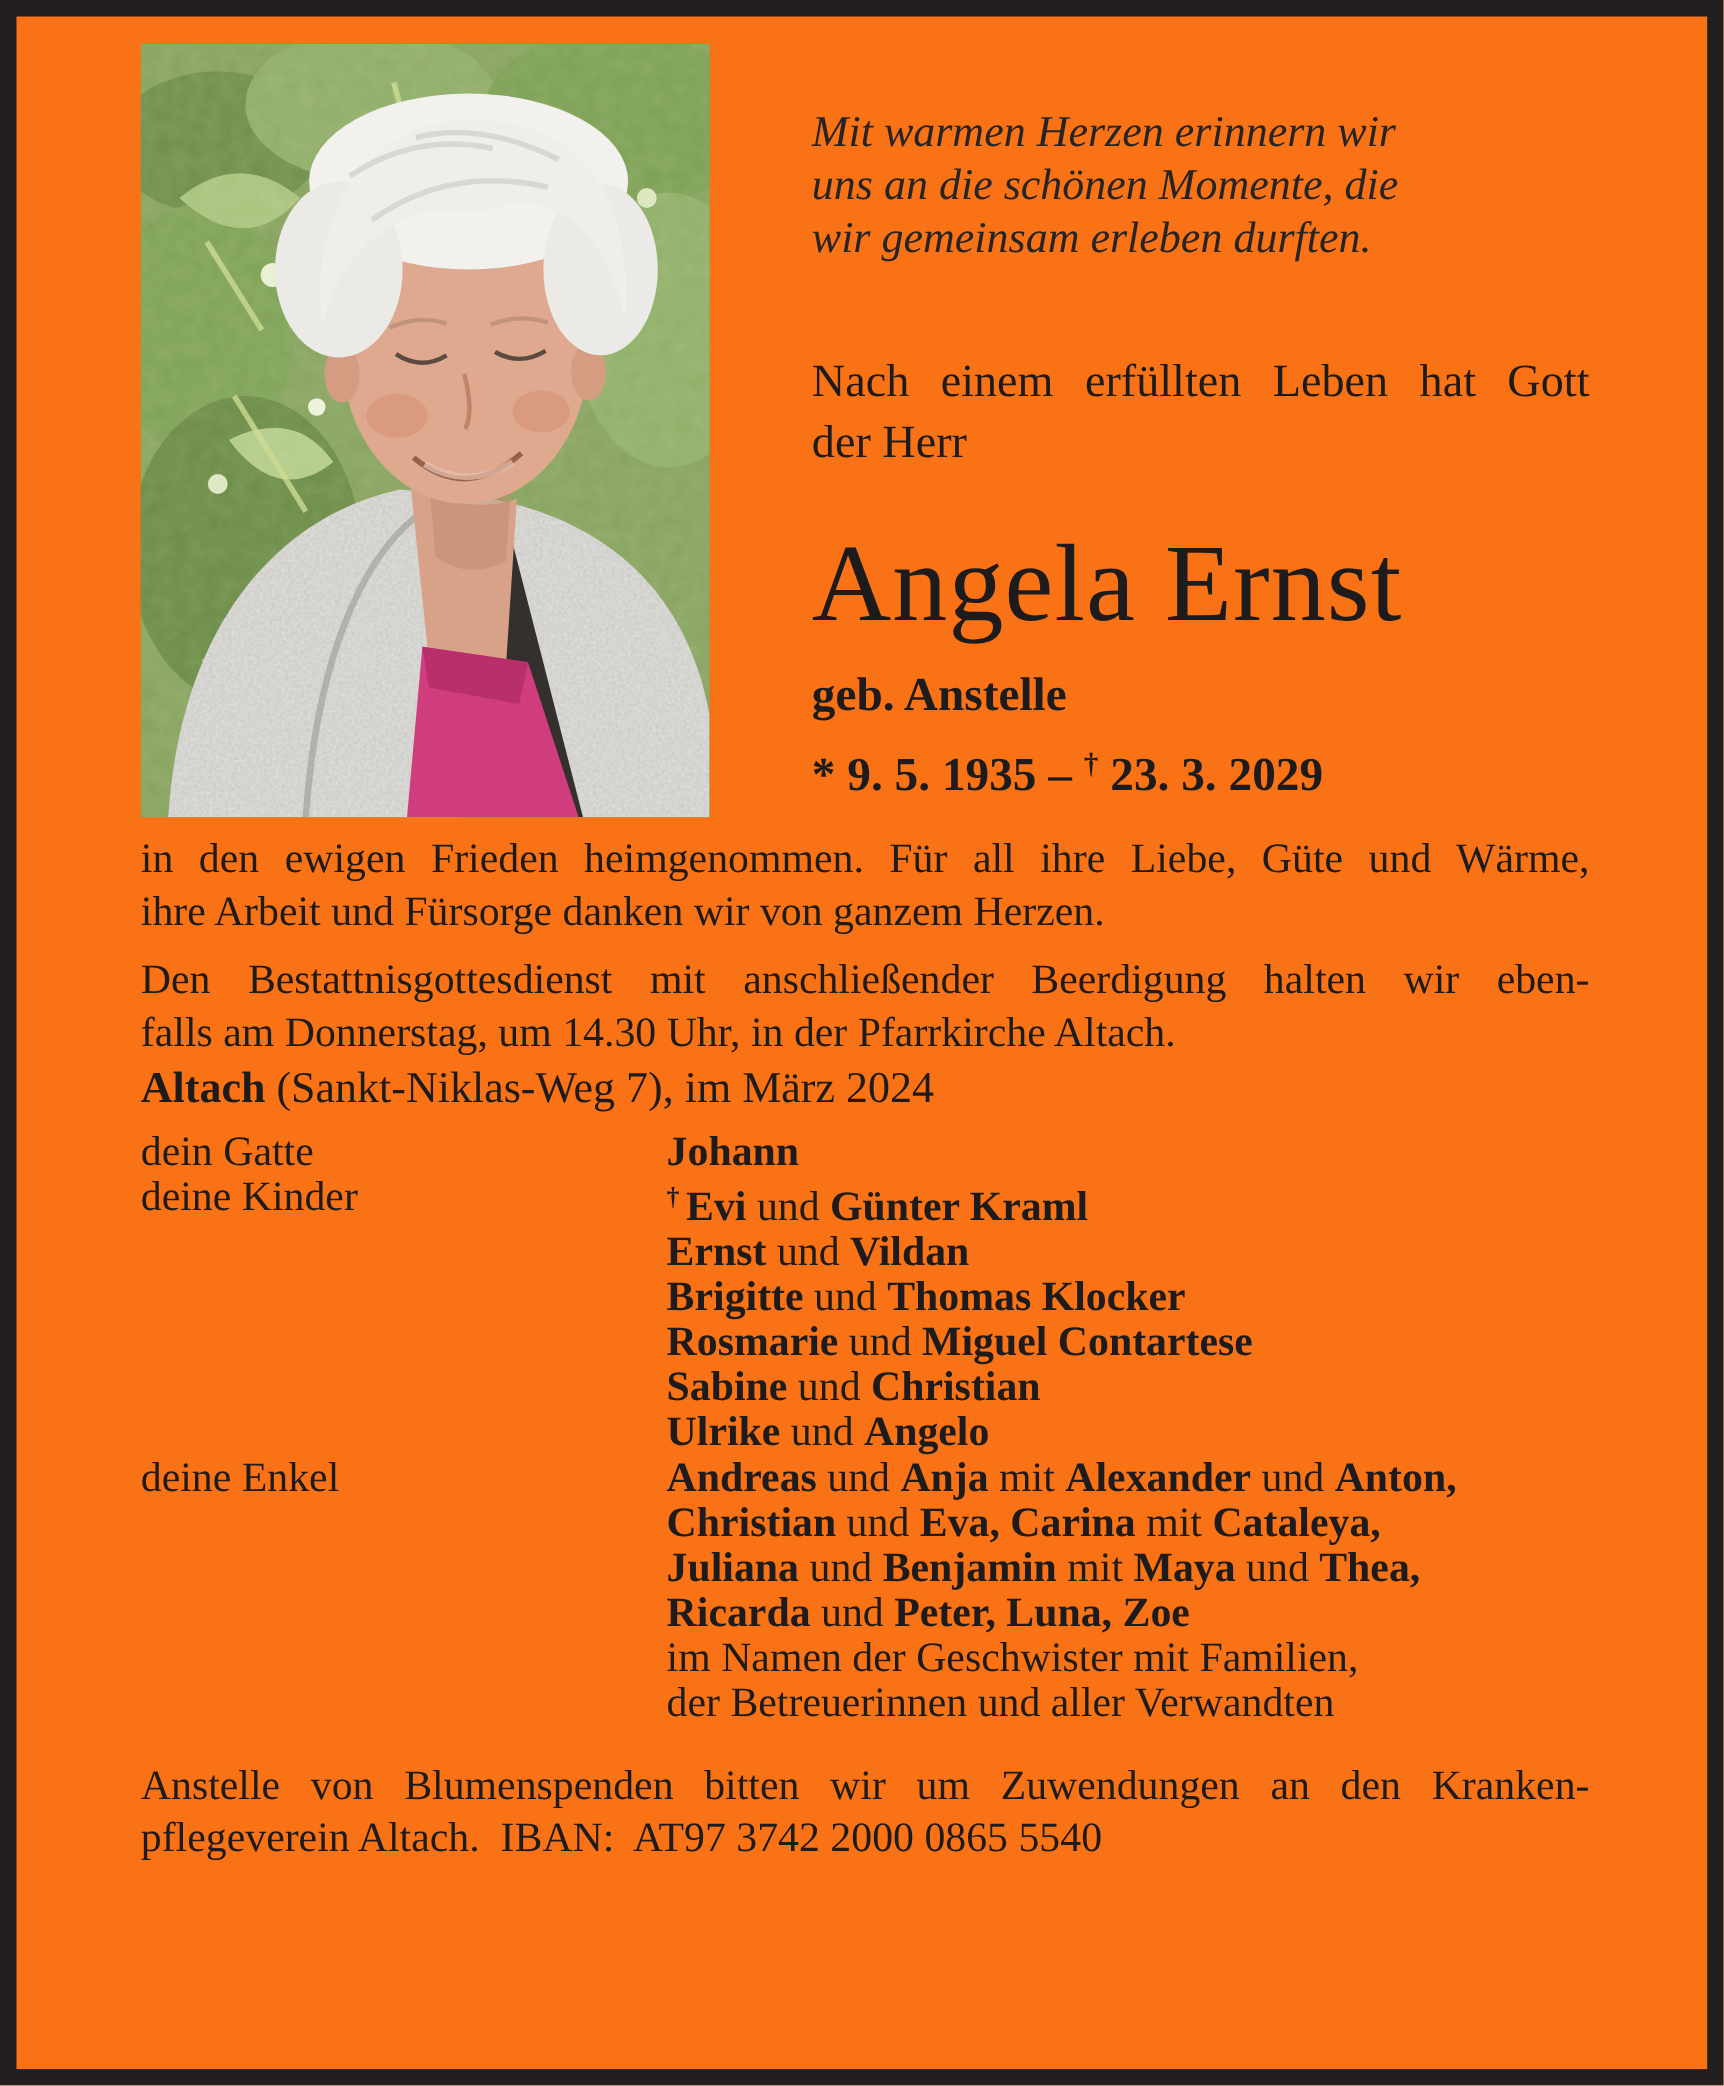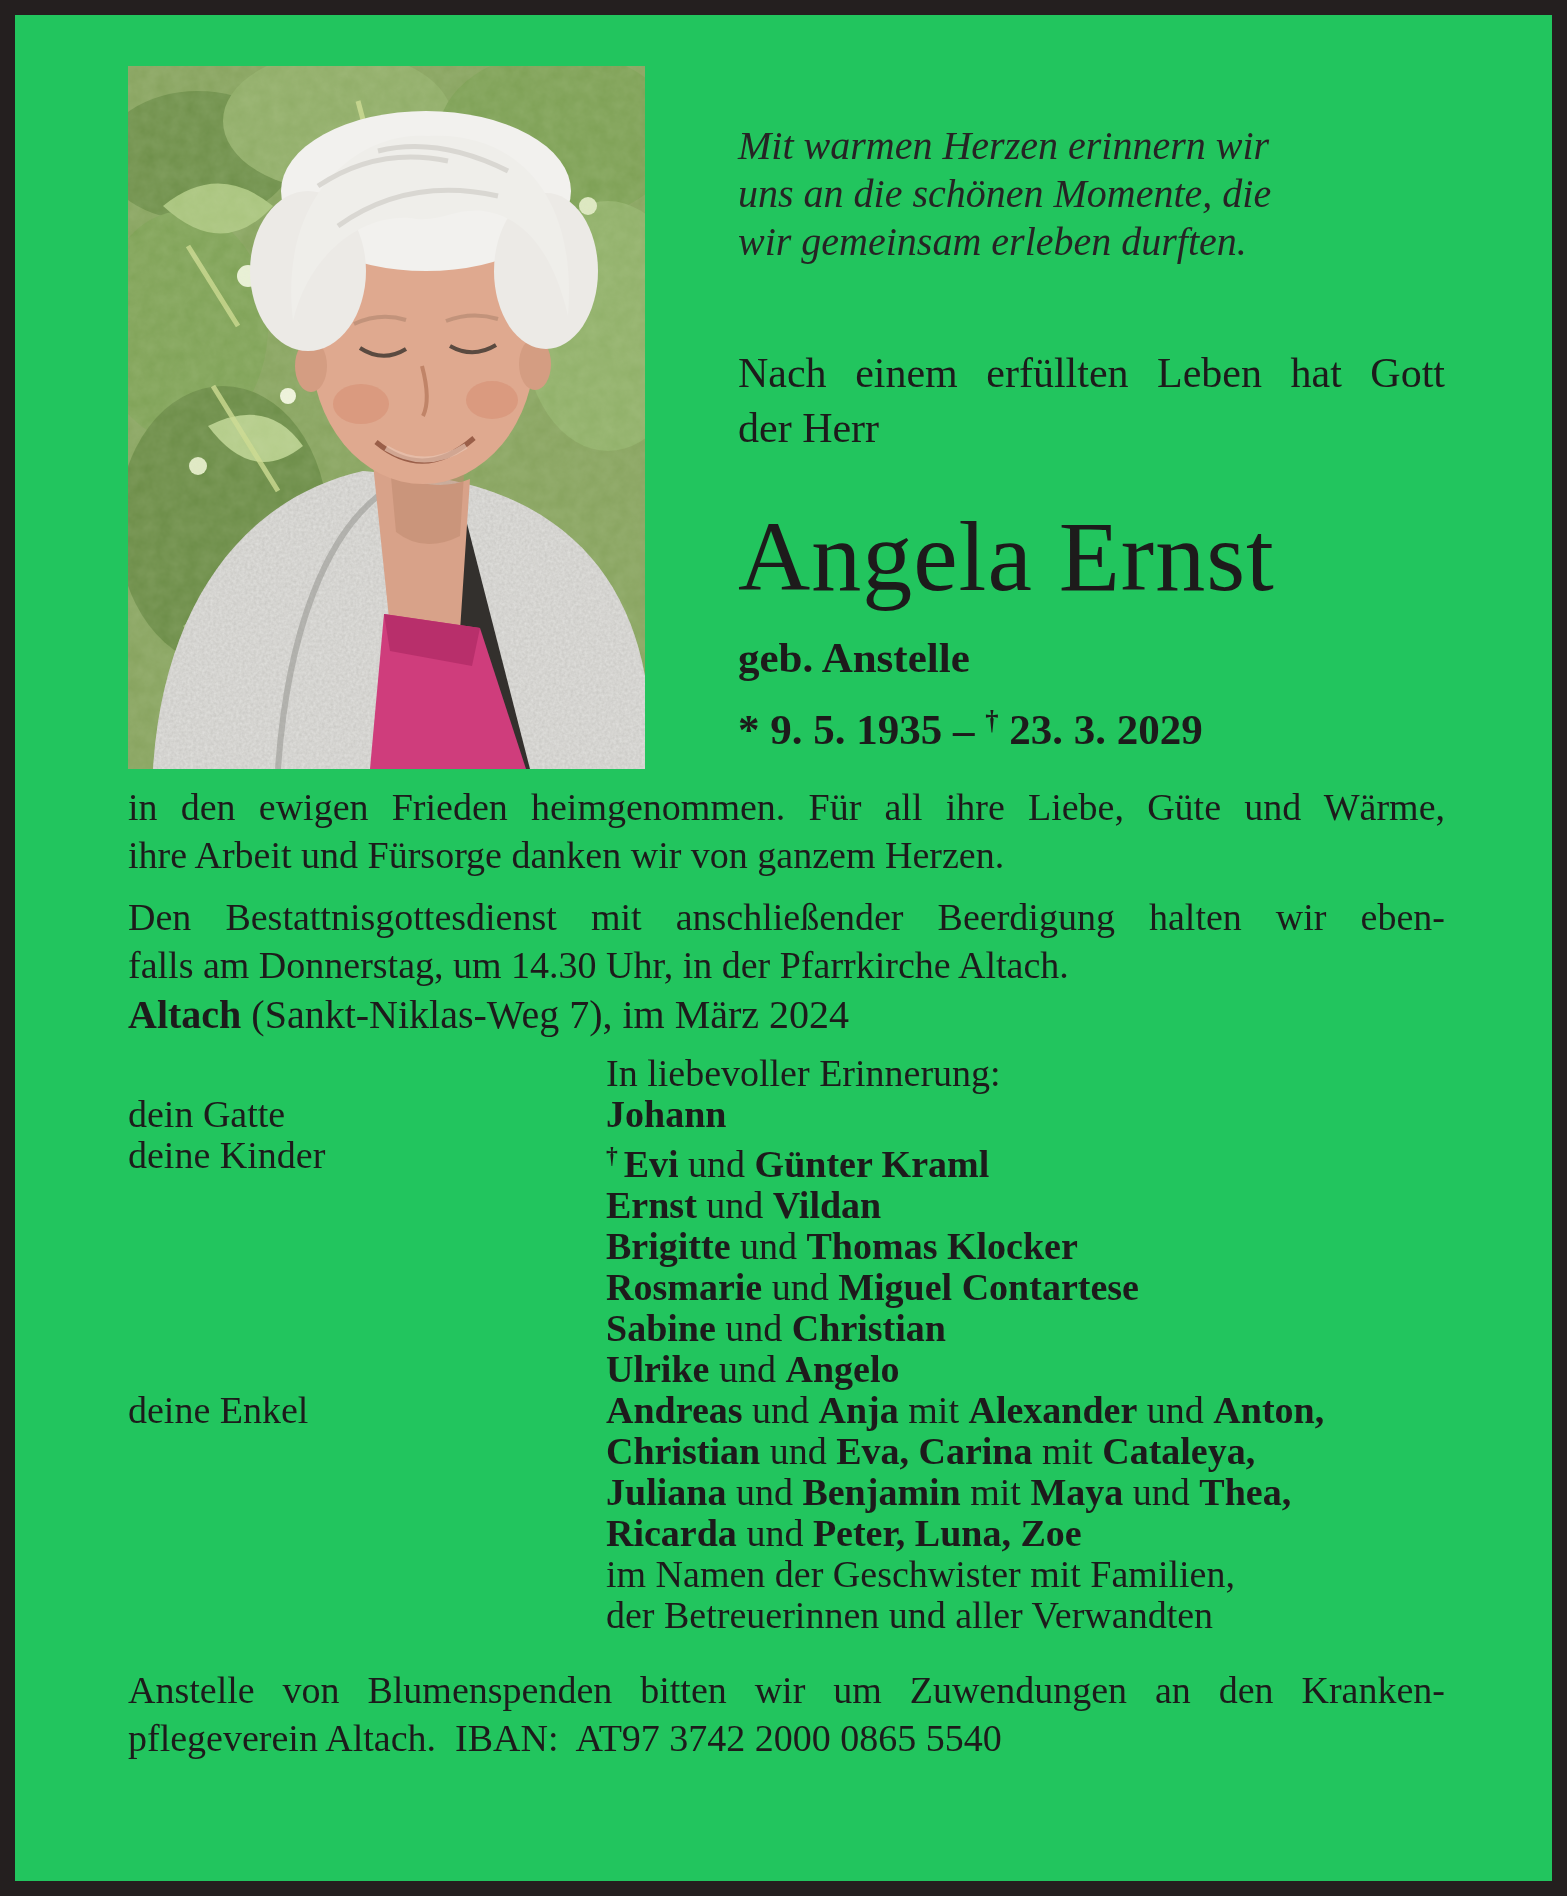--- a/index.html
+++ b/index.html
@@ -1,22 +1,22 @@
 <!DOCTYPE html>
 <html><head>
 <meta charset="utf-8">
 <style>
   html,body{margin:0;padding:0;background:#ffffff;}
   .page{
     position:relative;
     width:1567px;height:1896px;
     box-sizing:border-box;
-    background:#22c55e;
+    background:#f97316;
     border:15px solid #241f1f;
-    padding:51px 107px 0 113px;
+    padding:25px 107px 0 113px;
     font-family:"Liberation Serif", serif;
     color:#1d1b1b;
     overflow:hidden;
   }
   .top{display:flex;align-items:flex-start;}
   .photo{width:517px;height:703px;flex:0 0 auto;background:#87a35f;}
   .photo svg{display:block;width:100%;height:100%;}
   .right-col{margin-left:93px;width:707px;}
   .quote{margin-top:56px;font-style:italic;font-size:40px;line-height:48px;color:#262424;}
   .intro{margin-top:80px;font-size:42px;line-height:55px;}
@@ -140,21 +140,20 @@
     <span class="line">falls am Donnerstag, um 14.30 Uhr, in der Pfarrkirche Altach.</span>
   </p>
 
   <p class="dateline">
     <span class="place">Altach</span><span> (Sankt-Niklas-Weg 7), im März 2024</span>
   </p>
 
   <div class="family">
       <div class="fam-row">
         <div class="fam-label"></div>
-        <div class="fam-names"><span>In liebevoller Erinnerung:</span></div>
       </div>
       <div class="fam-row">
         <div class="fam-label">dein Gatte</div>
         <div class="fam-names"><span class="b">Johann</span></div>
       </div>
       <div class="fam-row">
         <div class="fam-label">deine Kinder</div>
         <div class="fam-names"><span class="b sup">† </span><span class="b">Evi</span><span> und </span><span class="b">Günter Kraml</span></div>
       </div>
       <div class="fam-row">

